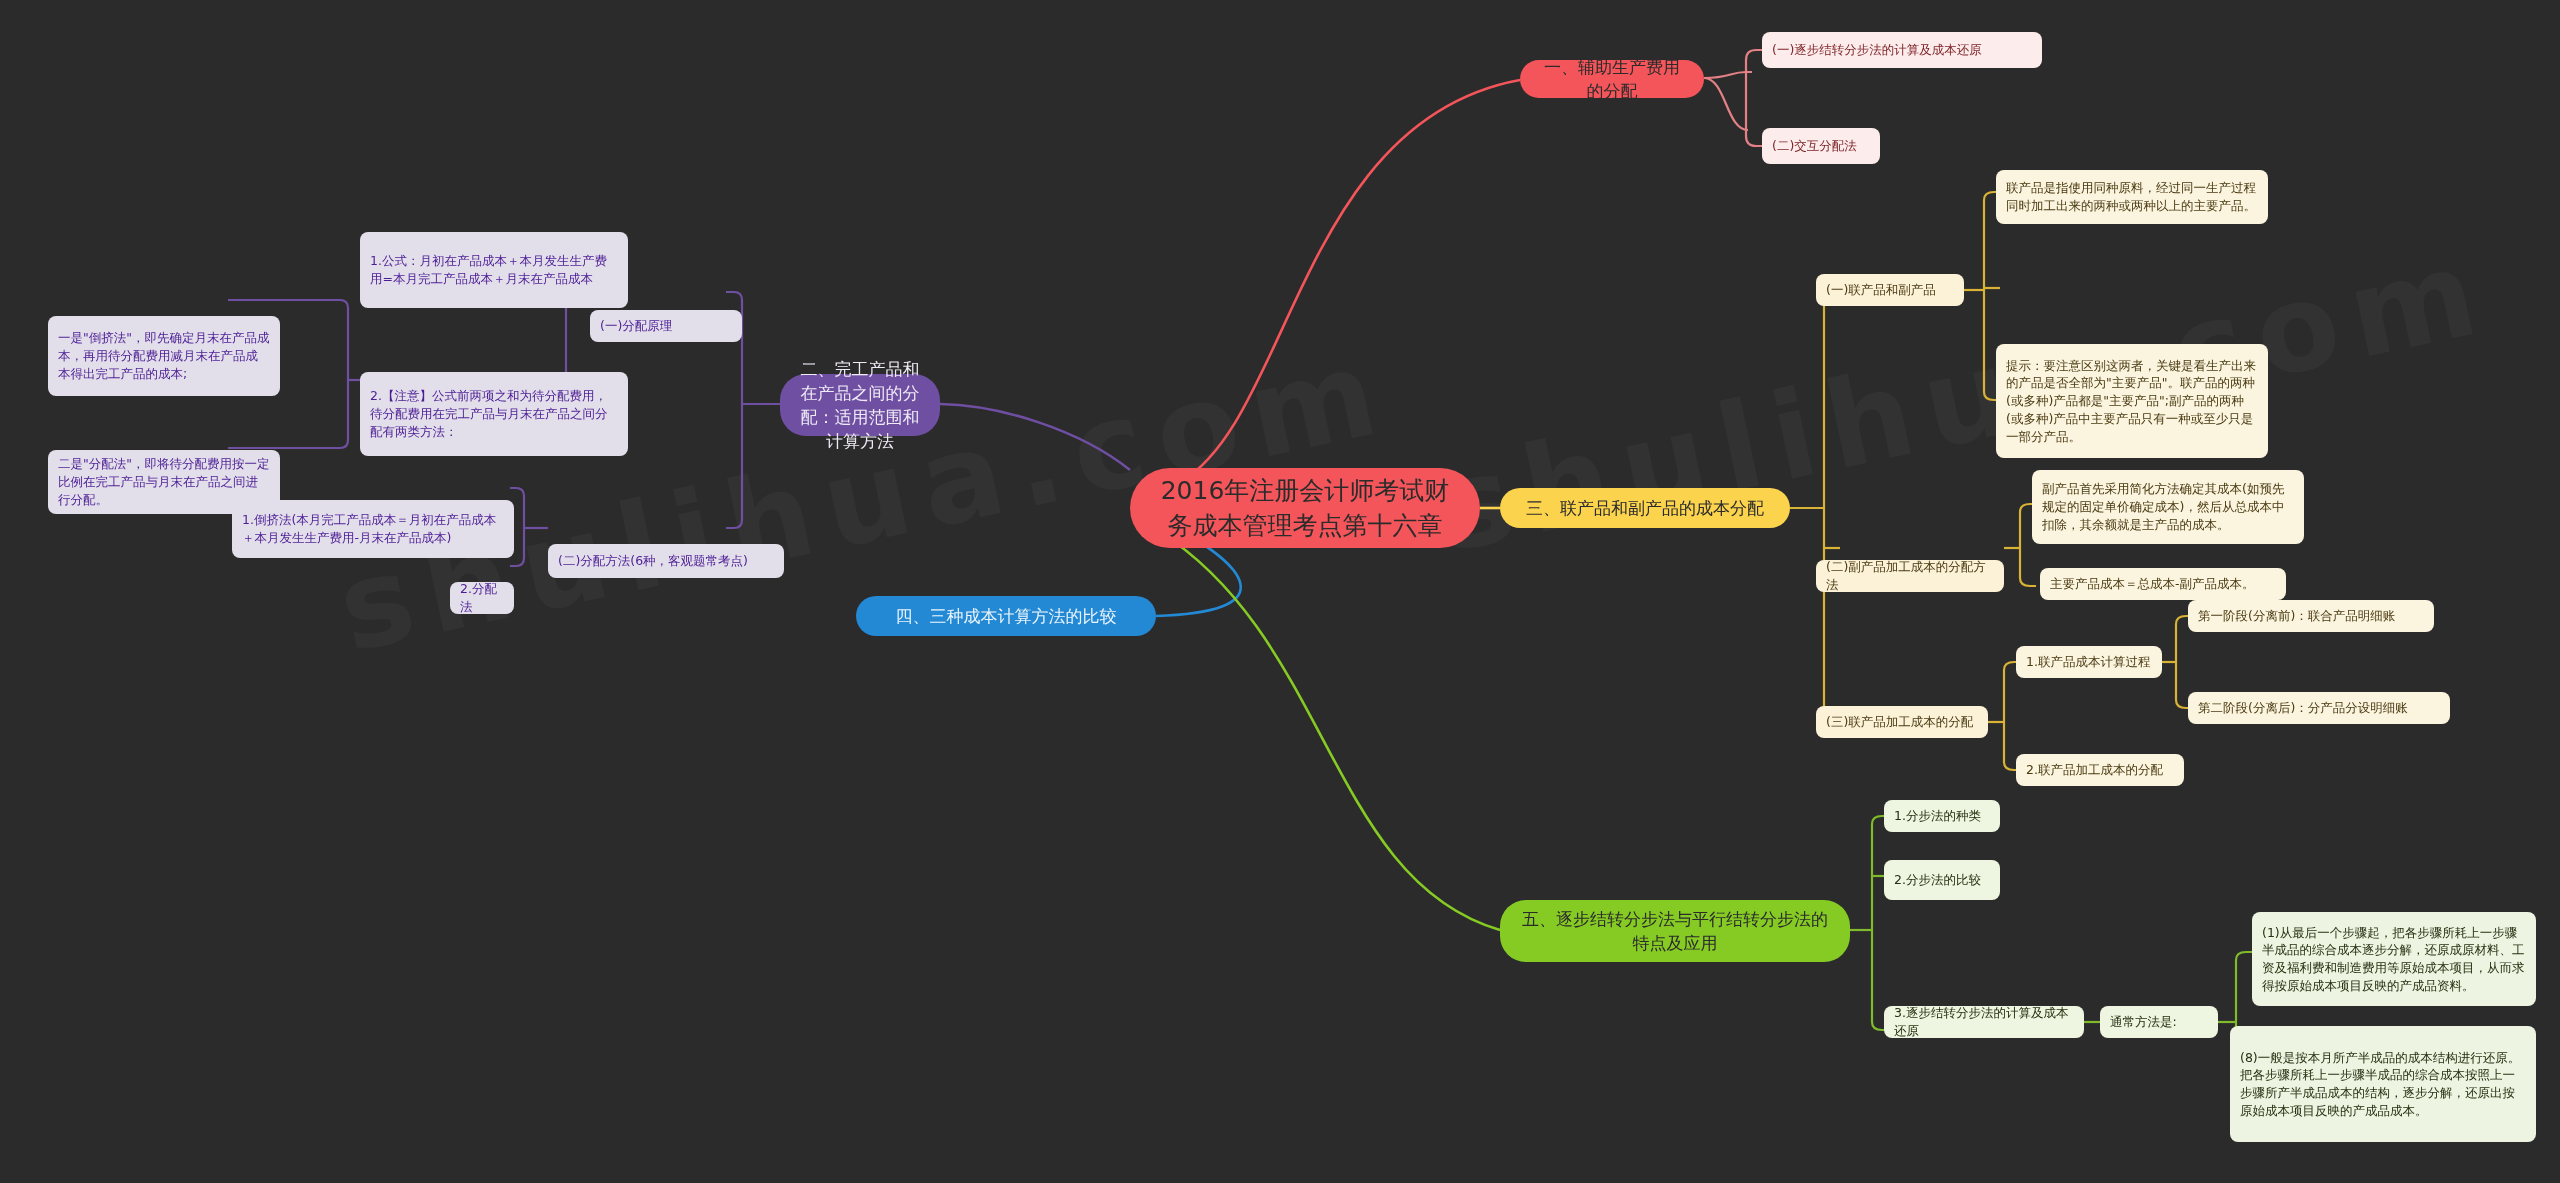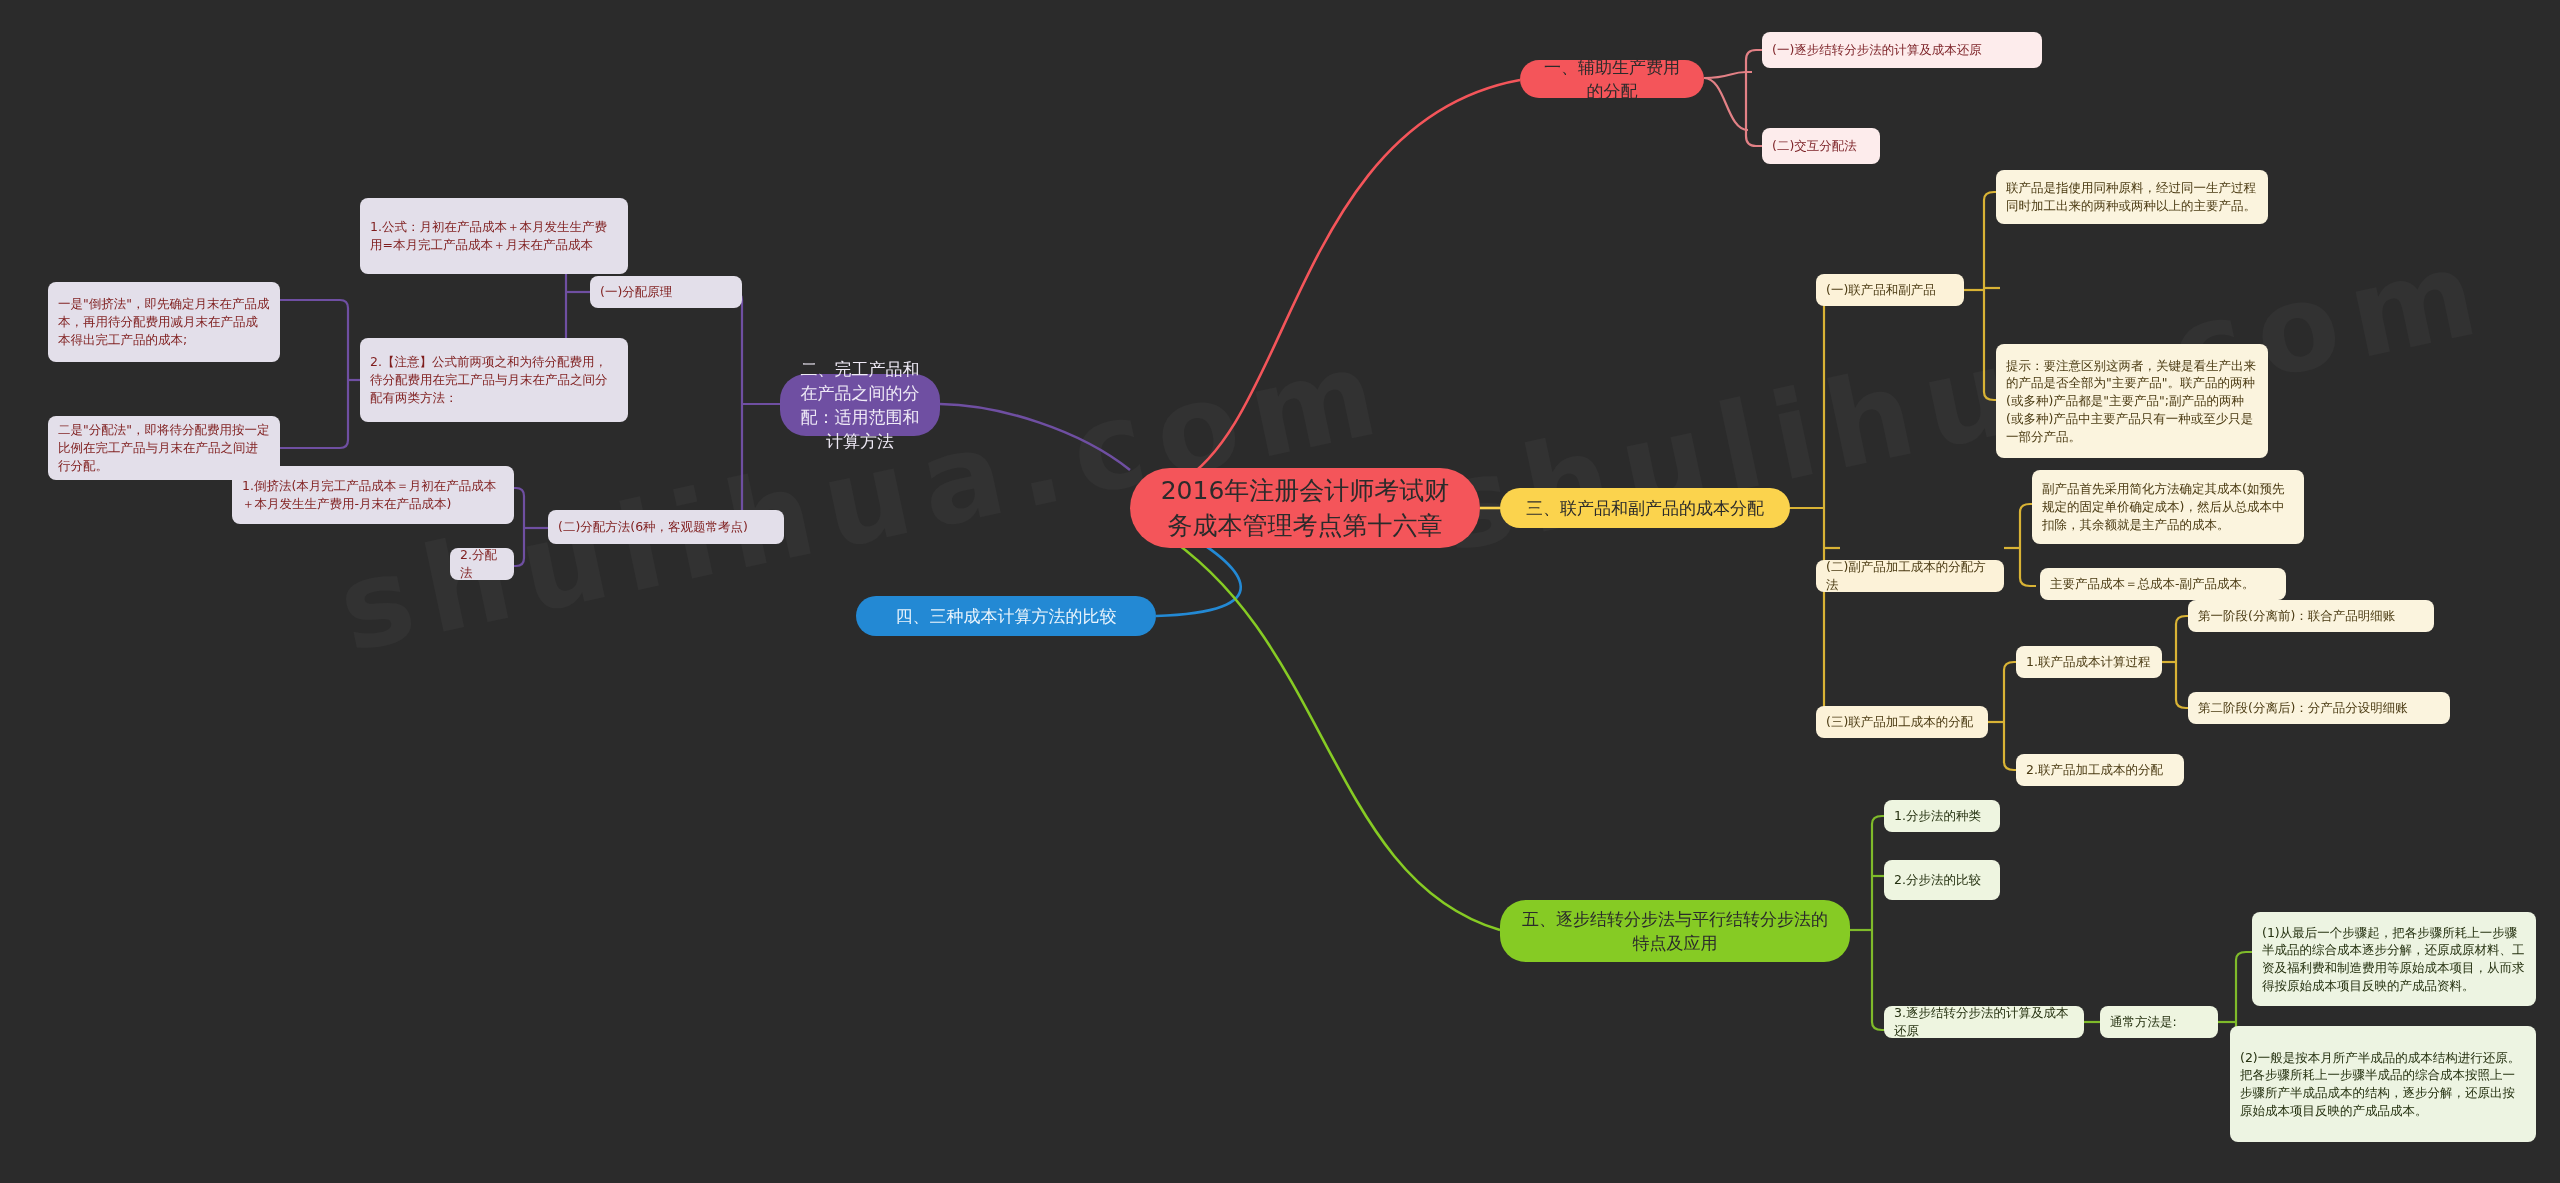--- a/index.html
+++ b/index.html
@@ -22,21 +22,21 @@
   
   .lvl1{border-radius:26px;font-size:17px;padding:10px 20px;color:#2b2b2b;justify-content:center;text-align:center;}
   .c-red{background:#f4555a;}
   .c-purple{background:#6f4fa2;color:#efeaf6;}
   .c-yellow{background:#fbd34d;}
   .c-blue{background:#2389d4;color:#eaf4fc;}
   .c-green{background:#86cb24;}
   
   .box{border-radius:8px;font-size:12.5px;padding:7px 10px;}
   .b-red{background:#fdecec;color:#7a1f24;}
-  .b-purple{background:#e3dfea;color:#7f1d1d;}
+  .b-purple{background:#e3dfea;color:#4c1d95;margin-top:34px;}
   .b-yellow{background:#fcf2d8;color:#4a3a12;}
   .b-yellow2{background:#fbf4de;color:#4a3a12;}
   .b-green{background:#eef5e0;color:#24300f;}
   .b-greenlite{background:#edf4e2;color:#24300f;}
 </style>
 </head>
 <body>
 
 <div id="canvas">
 
@@ -159,15 +159,15 @@
   <div class="node box b-yellow2" style="left:2016px;top:754px;width:168px;height:32px;">2.联产品加工成本的分配</div>
 
   <div class="node lvl1 c-blue" style="left:856px;top:596px;width:300px;height:40px;">四、三种成本计算方法的比较</div>
 
   <div class="node lvl1 c-green" style="left:1500px;top:900px;width:350px;height:62px;">五、逐步结转分步法与平行结转分步法的特点及应用</div>
   <div class="node box b-green" style="left:1884px;top:800px;width:116px;height:32px;">1.分步法的种类</div>
   <div class="node box b-green" style="left:1884px;top:860px;width:116px;height:40px;">2.分步法的比较</div>
   <div class="node box b-green" style="left:1884px;top:1006px;width:200px;height:32px;">3.逐步结转分步法的计算及成本还原</div>
   <div class="node box b-green" style="left:2100px;top:1006px;width:118px;height:32px;">通常方法是:</div>
   <div class="node box b-greenlite" style="left:2252px;top:912px;width:284px;height:94px;">(1)从最后一个步骤起，把各步骤所耗上一步骤半成品的综合成本逐步分解，还原成原材料、工资及福利费和制造费用等原始成本项目，从而求得按原始成本项目反映的产成品资料。</div>
-  <div class="node box b-greenlite" style="left:2230px;top:1026px;width:306px;height:116px;">(2)一般是按本月所产半成品的成本结构进行还原。把各步骤所耗上一步骤半成品的综合成本按照上一步骤所产半成品成本的结构，逐步分解，还原出按原始成本项目反映的产成品成本。</div>
+  <div class="node box b-greenlite" style="left:2230px;top:1026px;width:306px;height:116px;">(8)一般是按本月所产半成品的成本结构进行还原。把各步骤所耗上一步骤半成品的综合成本按照上一步骤所产半成品成本的结构，逐步分解，还原出按原始成本项目反映的产成品成本。</div>
 
 </div>
 
 </body></html>

